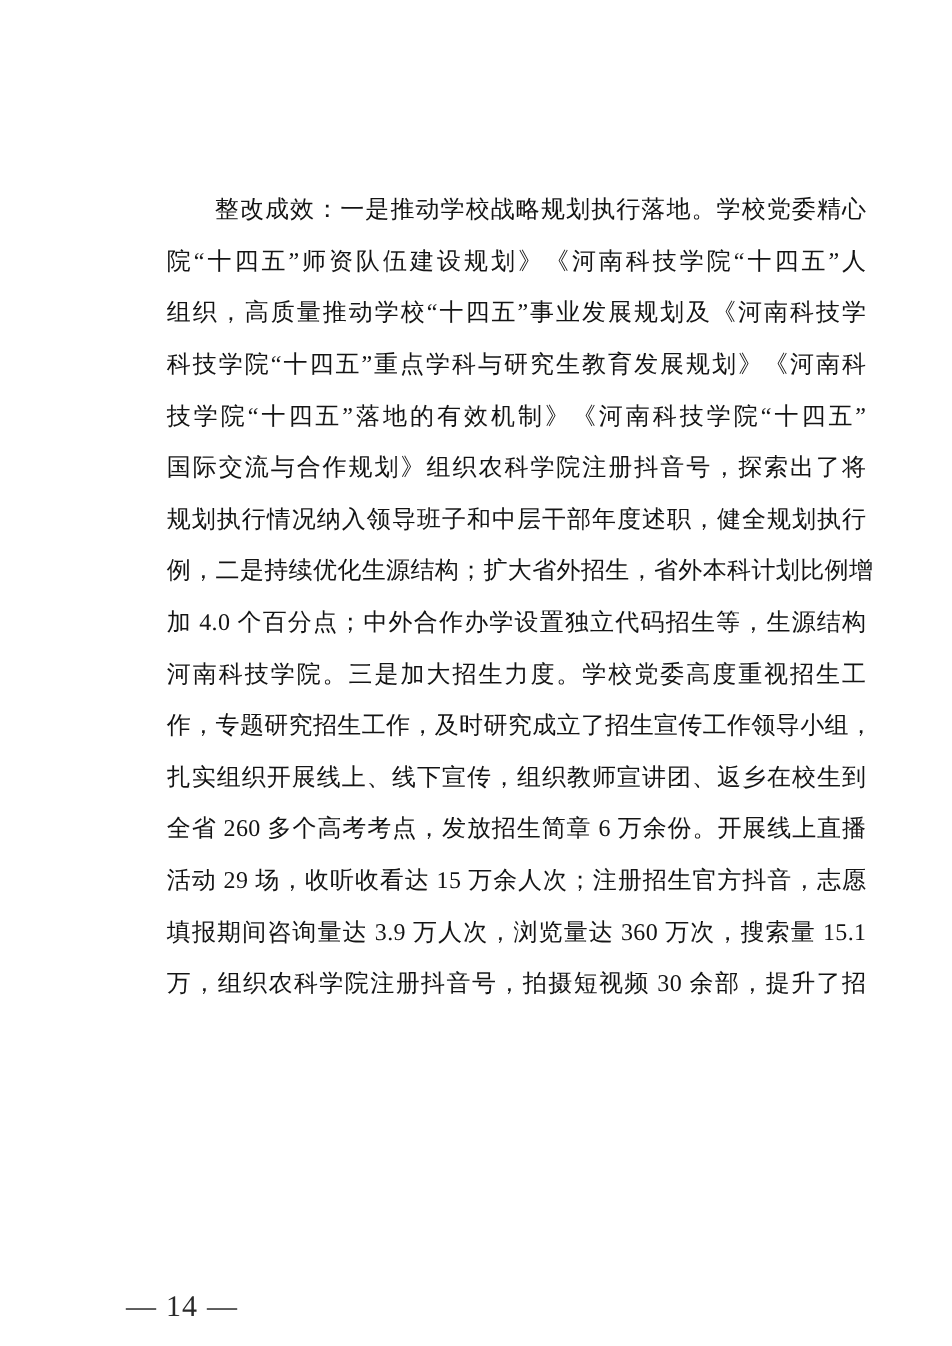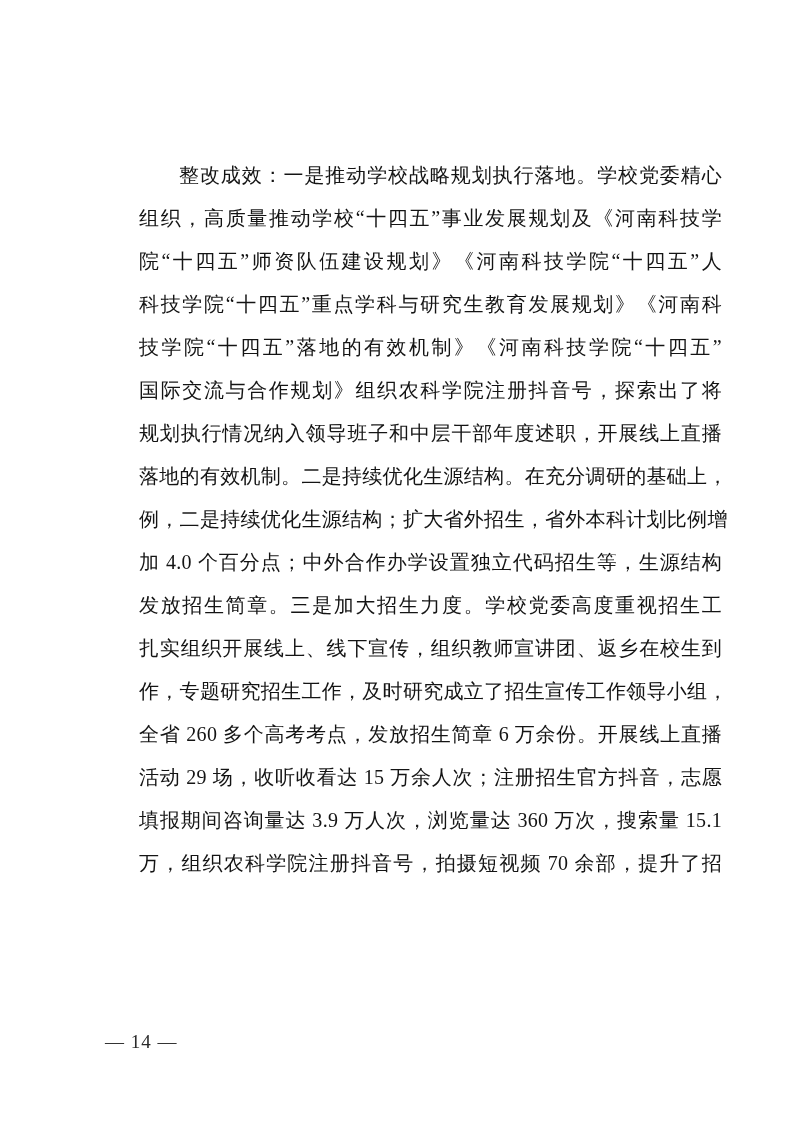--- a/index.html
+++ b/index.html
@@ -32,45 +32,44 @@
     text-align-last: justify;
     text-justify: inter-character;
     letter-spacing: 0.3px;
   }
   .doc-line.indent {
     text-indent: 2em;
   }
   .page-number {
     position: absolute;
     left: 105px;
-    top: 1030px;
-    font-size: 19px;
+    top: 1078px;
+    font-size: 25px;
     line-height: 24px;
     letter-spacing: 1px;
     color: #2a2a2a;
     text-align: left;
   }
 </style>
 </head>
 <body>
 
 <div class="page">
   <div class="doc-body">
     <div class="doc-line indent">整改成效：一是推动学校战略规划执行落地。学校党委精心</div>
+    <div class="doc-line">院“十四五”师资队伍建设规划》《河南科技学院“十四五”人</div>
     <div class="doc-line">组织，高质量推动学校“十四五”事业发展规划及《河南科技学</div>
-    <div class="doc-line">院“十四五”师资队伍建设规划》《河南科技学院“十四五”人</div>
     <div class="doc-line">科技学院“十四五”重点学科与研究生教育发展规划》《河南科</div>
     <div class="doc-line">技学院“十四五”落地的有效机制》《河南科技学院“十四五”</div>
     <div class="doc-line">国际交流与合作规划》组织农科学院注册抖音号，探索出了将</div>
-    <div class="doc-line">规划执行情况纳入领导班子和中层干部年度述职，开展线上直播</div>
-    <div class="doc-line">落地的有效机制。二是持续优化生源结构。在充分调研的基础上，</div>
+    <div class="doc-line">规划执行情况纳入领导班子和中层干部年度述职，健全规划执行</div>
     <div class="doc-line">例，二是持续优化生源结构；扩大省外招生，省外本科计划比例增</div>
     <div class="doc-line">加 4.0 个百分点；中外合作办学设置独立代码招生等，生源结构</div>
-    <div class="doc-line">发放招生简章。三是加大招生力度。学校党委高度重视招生工</div>
+    <div class="doc-line">河南科技学院。三是加大招生力度。学校党委高度重视招生工</div>
+    <div class="doc-line">作，专题研究招生工作，及时研究成立了招生宣传工作领导小组，</div>
     <div class="doc-line">扎实组织开展线上、线下宣传，组织教师宣讲团、返乡在校生到</div>
-    <div class="doc-line">作，专题研究招生工作，及时研究成立了招生宣传工作领导小组，</div>
     <div class="doc-line">全省 260 多个高考考点，发放招生简章 6 万余份。开展线上直播</div>
     <div class="doc-line">活动 29 场，收听收看达 15 万余人次；注册招生官方抖音，志愿</div>
     <div class="doc-line">填报期间咨询量达 3.9 万人次，浏览量达 360 万次，搜索量 15.1</div>
-    <div class="doc-line">万，组织农科学院注册抖音号，拍摄短视频 70 余部，提升了招</div>
+    <div class="doc-line">万，组织农科学院注册抖音号，拍摄短视频 30 余部，提升了招</div>
   </div>
   <div class="page-number">— 14 —</div>
 </div>
 
 </body></html>

